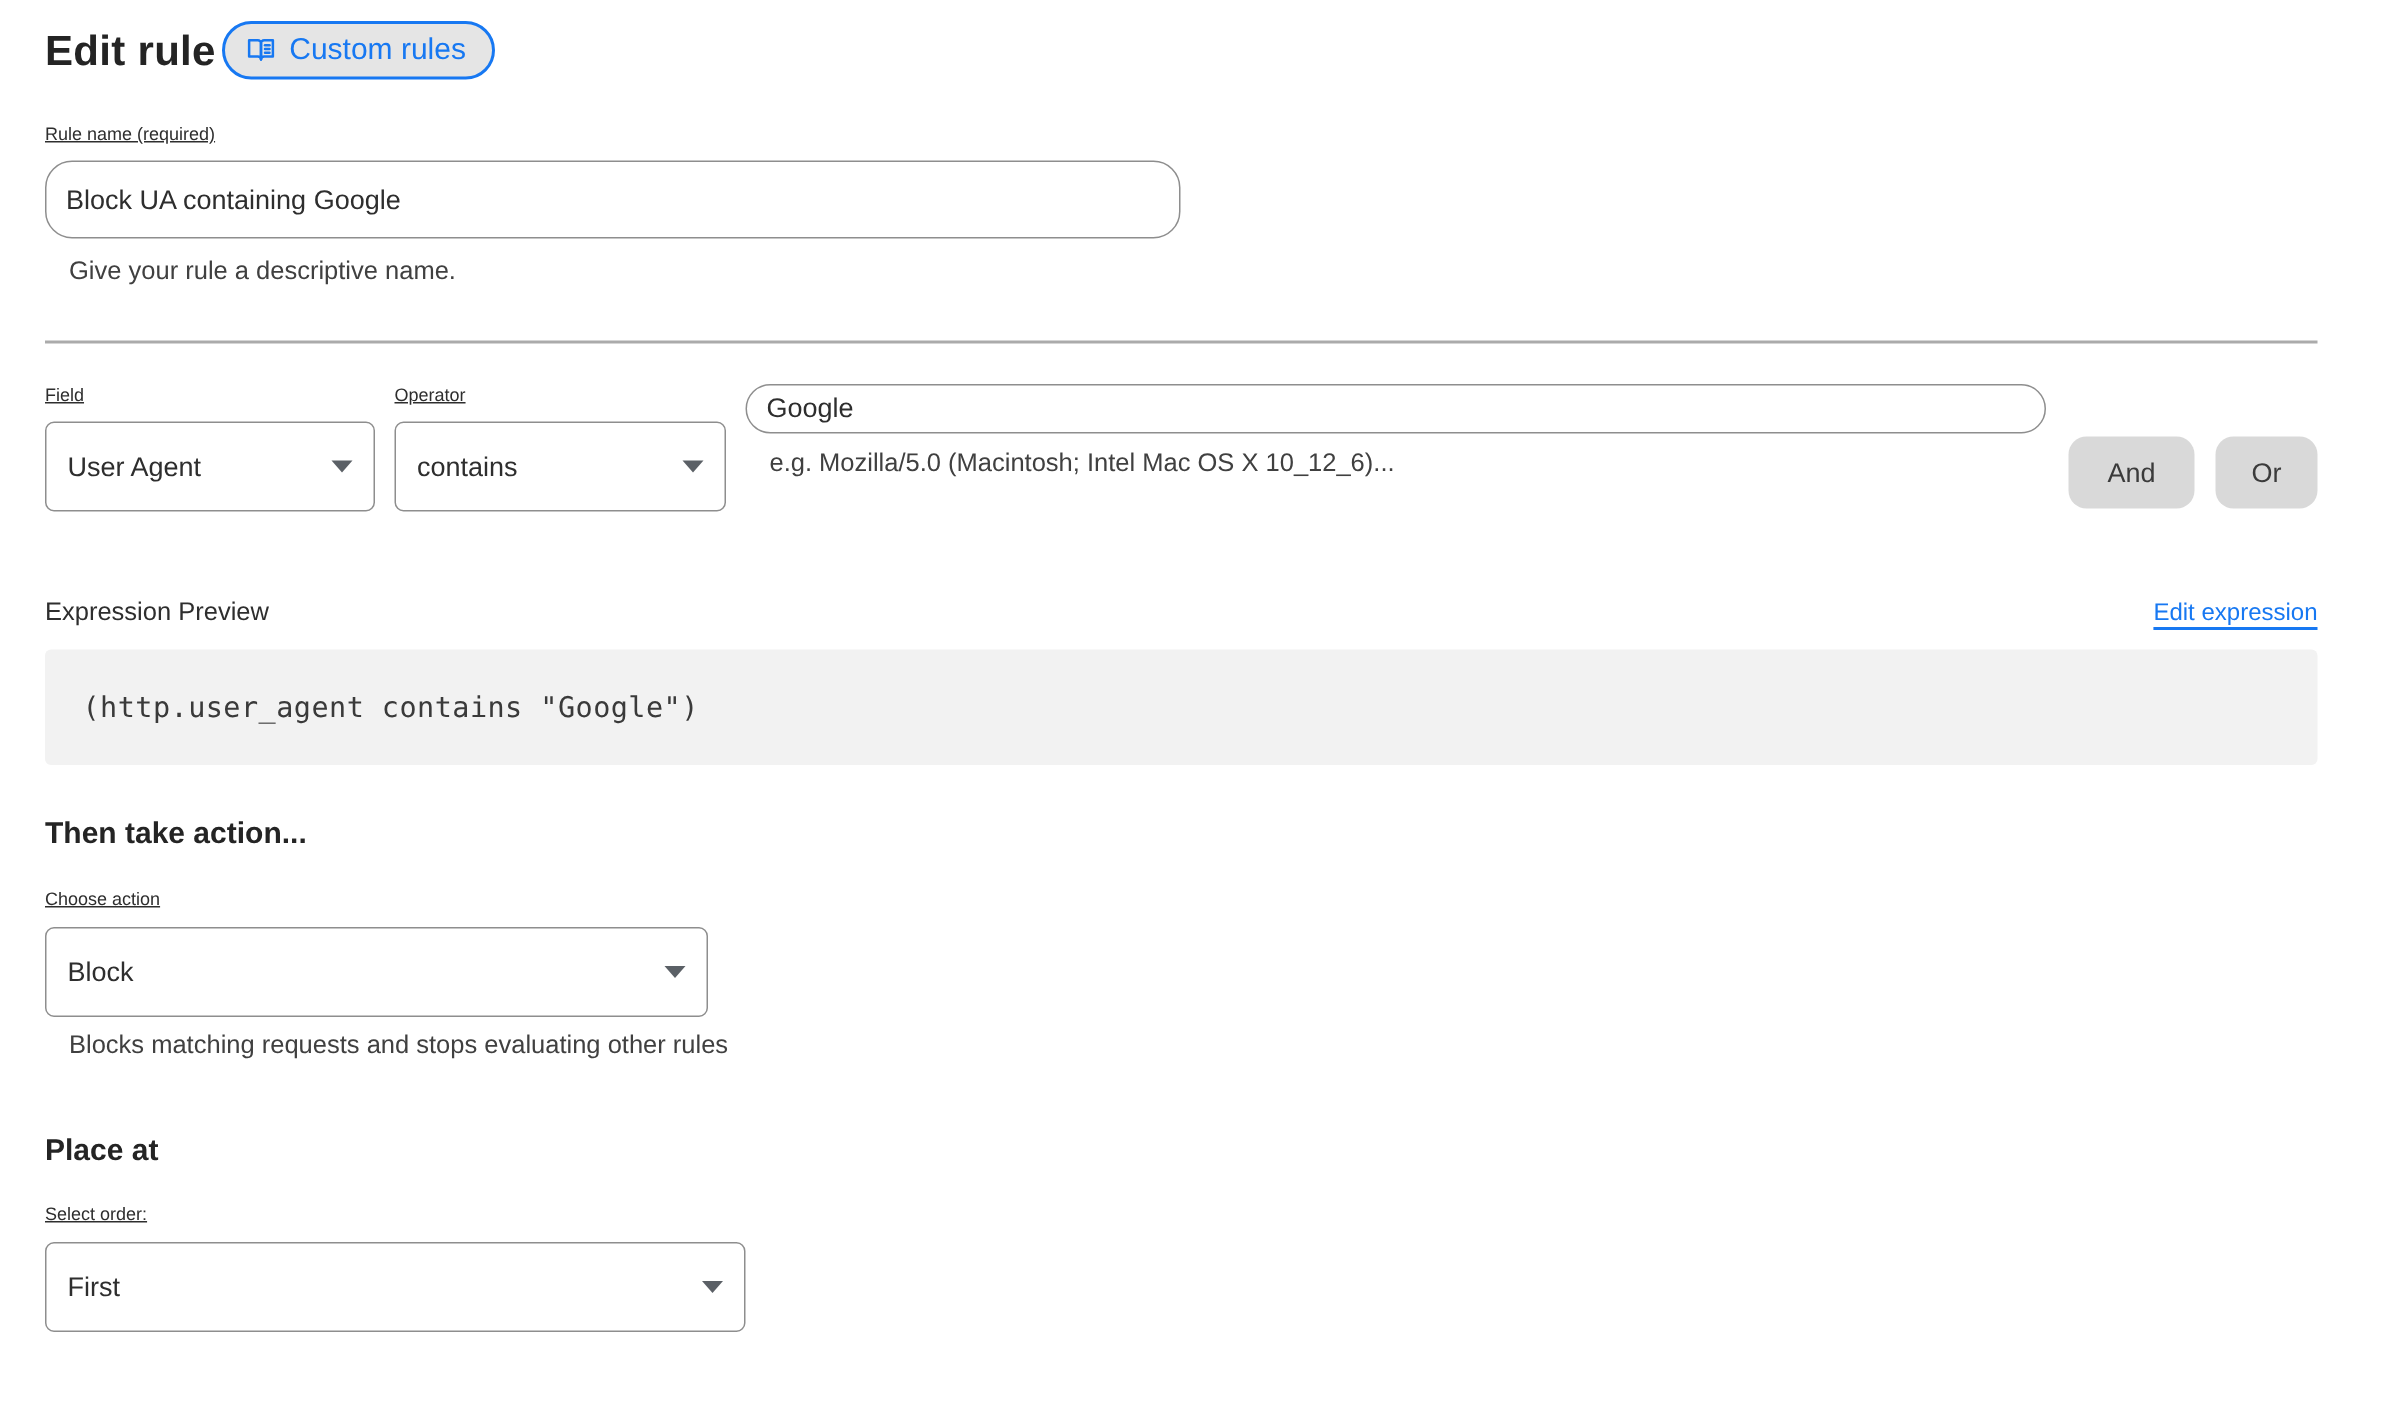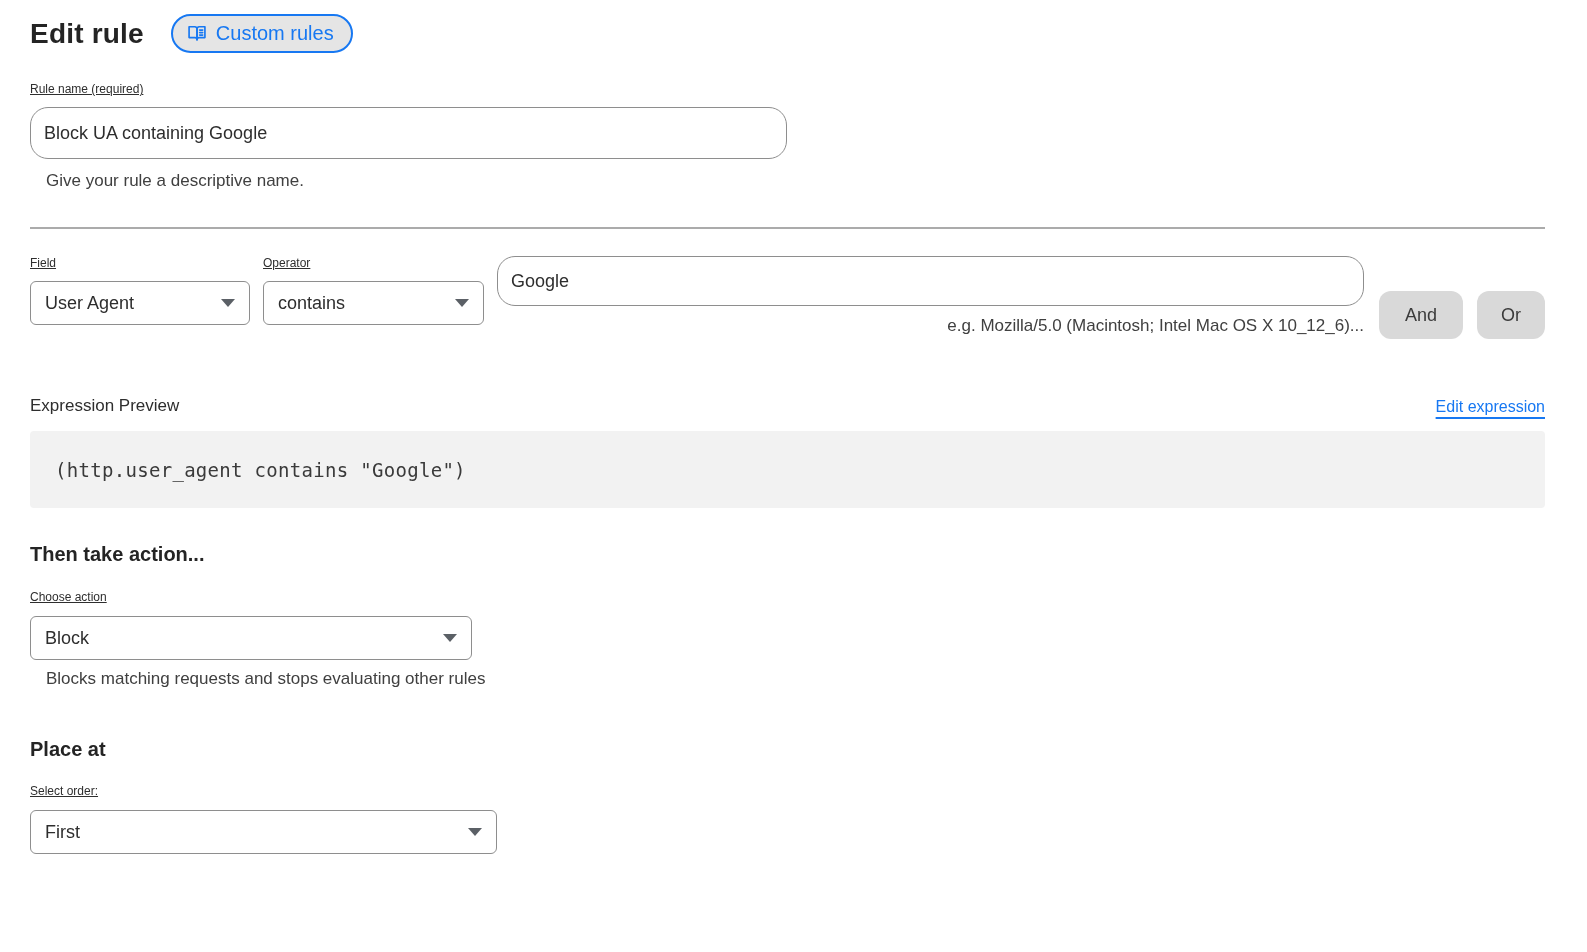--- a/index.html
+++ b/index.html
@@ -6,21 +6,21 @@
   html, body { background: #ffffff; }
   body {
     width: 1587px; height: 952px;
     font-family: "Liberation Sans", sans-serif;
     color: #2e2e2e;
     overflow: hidden;
   }
   .page { padding: 14px 42px 0 30px; }
 
   
-  .header-row { display: flex; align-items: center; gap: 27px; }
+  .header-row { display: flex; align-items: center; gap: 4px; }
   .page-title { font-size: 28px; font-weight: 700; color: #242424; letter-spacing: 0.2px; }
   .pill-btn {
     display: inline-flex; align-items: center; gap: 9px;
     border: 2px solid #1778f2; border-radius: 9999px;
     padding: 5px 17px 6px 14px;
     color: #1778f2; font-size: 20px;
     background: #e5e5e5; cursor: pointer; line-height: 1.2;
   }
   .pill-btn svg { display: block; }
 
@@ -31,21 +31,21 @@
   
   .text-input {
     height: 52px; border: 1px solid #8e8e8e; border-radius: 18px;
     font-size: 18px; color: #2e2e2e; padding: 0 13px;
     font-family: "Liberation Sans", sans-serif; background: #fff;
     width: 100%; outline: none; display: block;
   }
 
   
   .select-box {
-    height: 44px; border: 1px solid #8e8e8e; border-radius: 6px;
+    height: 60px; border: 1px solid #8e8e8e; border-radius: 6px;
     background: #fff; display: flex; align-items: center;
     padding: 17px 14px; font-size: 18px; color: #2e2e2e;
     cursor: pointer; justify-content: space-between;
   }
   .caret-down {
     width: 0; height: 0;
     border-left: 7px solid transparent;
     border-right: 7px solid transparent;
     border-top: 8px solid #5b6066;
     flex: none; margin-left: 10px;
@@ -55,22 +55,22 @@
   .rule-name-section { margin-top: 29px; }
   .rule-name-section .text-input { width: 757px; }
   .rule-name-section .help-text { margin-top: 12px; }
 
   .divider { border: none; border-top: 2px solid #ababab; margin-top: 36px; }
 
   .builder-row { display: flex; align-items: flex-start; margin-top: 27px; }
   .col-field { width: 220px; flex: none; }
   .col-operator { width: 221px; flex: none; margin-left: 13px; }
   .col-value { width: 867px; flex: none; margin-left: 13px; }
-  .col-value .text-input { height: 50px; }
-  .col-value .help-text { margin-top: 10px; text-align: right; }
+  .col-value .text-input { height: 33px; }
+  .col-value .help-text { margin-top: 10px; }
   .gray-btn {
     height: 48px; border: none; border-radius: 12px;
     background: #d9d9d9; color: #3b3b3b; font-size: 18px;
     font-family: "Liberation Sans", sans-serif;
     cursor: pointer; margin-top: 35px;
   }
   .and-btn { width: 84px; margin-left: 15px; }
   .or-btn  { width: 68px; margin-left: 14px; }
 
   .preview-header {

